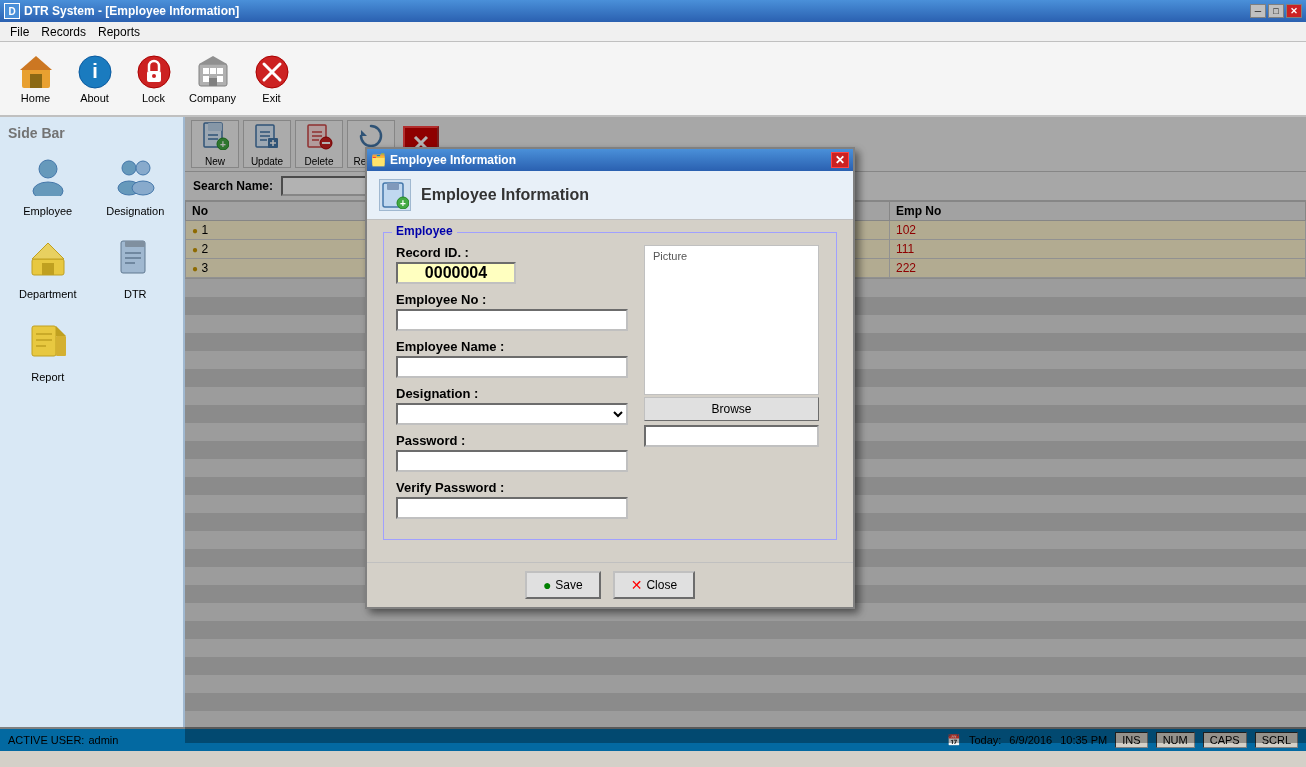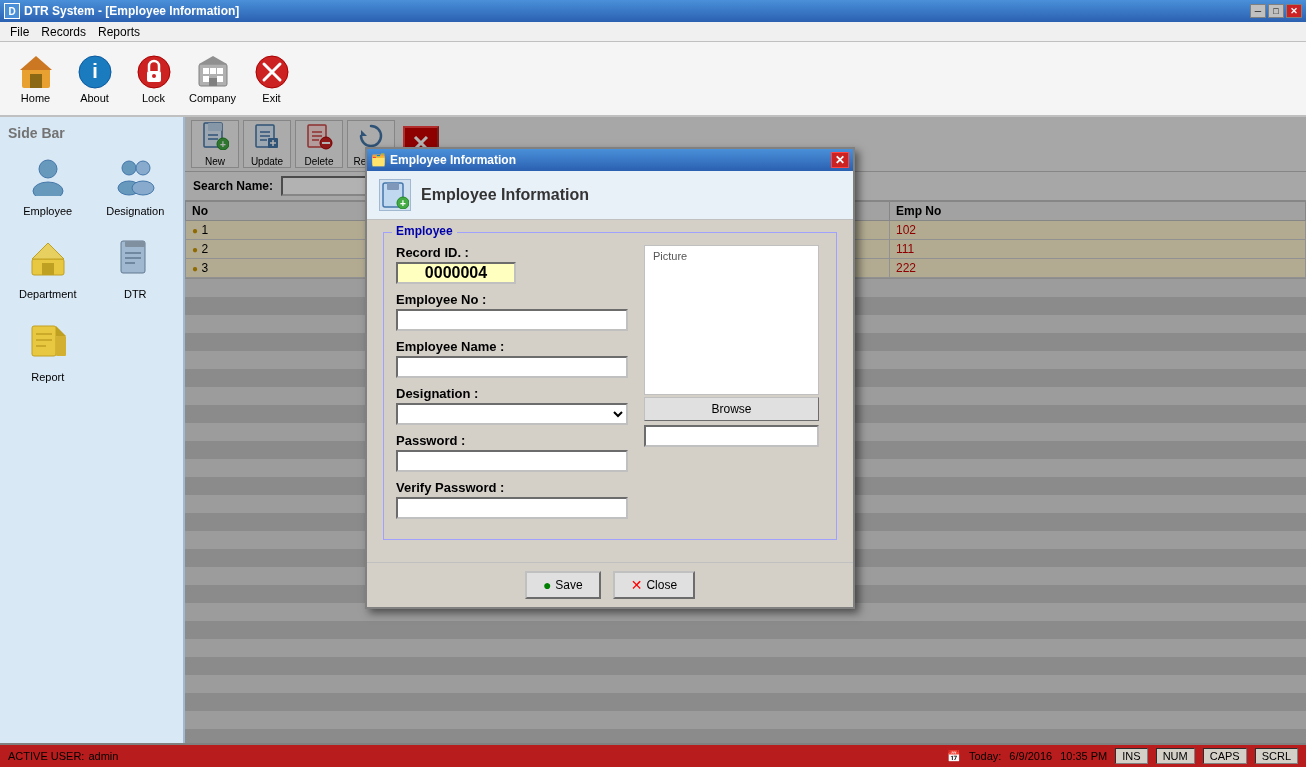--- a/index.html
+++ b/index.html
@@ -165,25 +165,25 @@
     .row-indicator { color: #cc9900; font-size: 10px; }
     .col-record { color: #0000cc; text-decoration: underline; cursor: pointer; }
     .col-empno { color: #cc0000; }
     .row-1 td { background: #fff5d0; }
     .row-2 td { background: #fff5d0; }
     .row-3 td { background: #fff5d0; }
 
     
     .status-bar {
       position: fixed;
-      bottom: 0;
+      bottom: 16px;
       left: 0;
       right: 0;
       height: 24px;
-      background: #b91c1c;
+      background: #0369a1;
       border-top: 2px solid #808080;
       display: flex;
       padding: 0 8px;
       font-size: 11px;
       justify-content: space-between;
     }
     .status-left { display: flex; align-items: center; gap: 4px; }
     .status-right { display: flex; align-items: center; gap: 8px; }
     .status-badge {
       border: 1px inset #808080;

